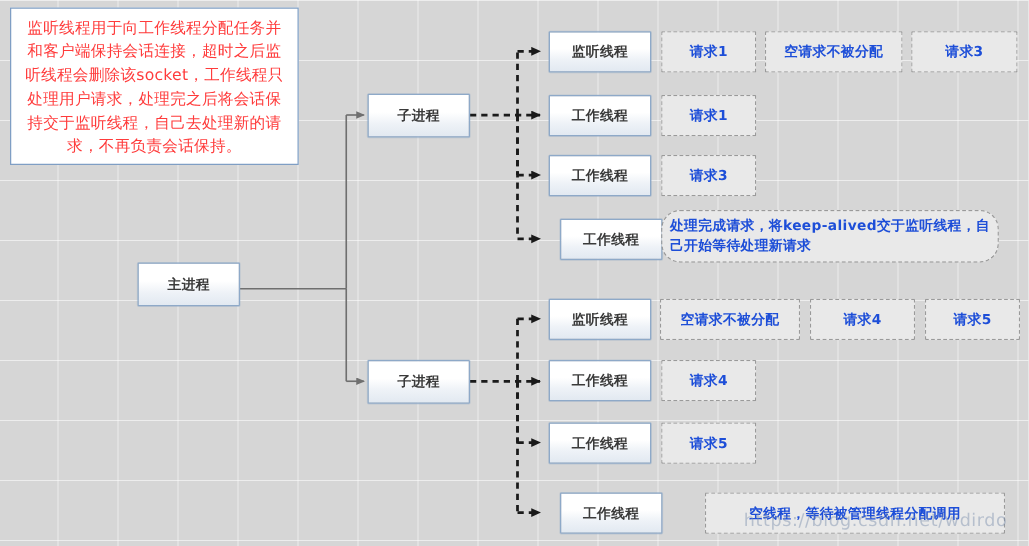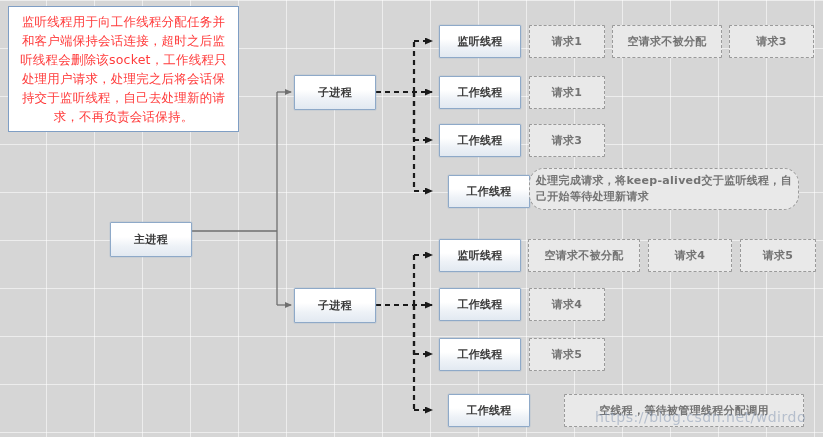--- a/index.html
+++ b/index.html
@@ -50,21 +50,21 @@
     border: 1px solid #8ea9c8;
     background: linear-gradient(to bottom, #ffffff 0%, #ffffff 42%, #eef2f7 70%, #e2e9f1 100%);
     box-shadow: 0 0 0 0.5px rgba(140,165,195,0.35);
     border-radius: 1px;
   }
 
   
   .dashed-node {
     border: 1px dashed #9a9a9a;
     background: #e9e9e9;
-    color: #737373;
+    color: #1d4ed8;
     border-radius: 1px;
   }
 
   
   .callout {
     position: absolute;
     box-sizing: border-box;
     border: 1px solid #7f9ec4;
     background: #ffffff;
     color: #ff3b3b;
@@ -125,21 +125,21 @@
       <path d="M414,305 L414,354"></path>
       <path d="M414,305 L414,410"></path>
       <path d="M414,255 L432,255" marker-end="url(#arrowDash)"></path>
       <path d="M414,354 L432,354" marker-end="url(#arrowDash)"></path>
       <path d="M414,410 L432,410" marker-end="url(#arrowDash)"></path>
     </g>
   </svg>
 
   <div class="callout" style="left:8px; top:6px; width:231px; height:126px;">监听线程用于向工作线程分配任务并和客户端保持会话连接，超时之后监听线程会删除该socket，工作线程只处理用户请求，处理完之后将会话保持交于监听线程，自己去处理新的请求，不再负责会话保持。</div>
 
-  <div class="node solid-node" style="left:110px; top:222px; width:82px; height:35px;">主进程</div>
+  <div class="node solid-node" style="left:110px; top:210px; width:82px; height:35px;">主进程</div>
 
   <div class="node solid-node" style="left:294px; top:75px; width:82px; height:35px;">子进程</div>
 
   <div class="node solid-node" style="left:439px; top:25px; width:82px; height:33px;">监听线程</div>
   <div class="node dashed-node" style="left:529px; top:25px; width:76px; height:33px;">请求1</div>
   <div class="node dashed-node" style="left:612px; top:25px; width:110px; height:33px;">空请求不被分配</div>
   <div class="node dashed-node" style="left:729px; top:25px; width:85px; height:33px;">请求3</div>
 
   <div class="node solid-node" style="left:439px; top:76px; width:82px; height:33px;">工作线程</div>
   <div class="node dashed-node" style="left:529px; top:76px; width:76px; height:33px;">请求1</div>

